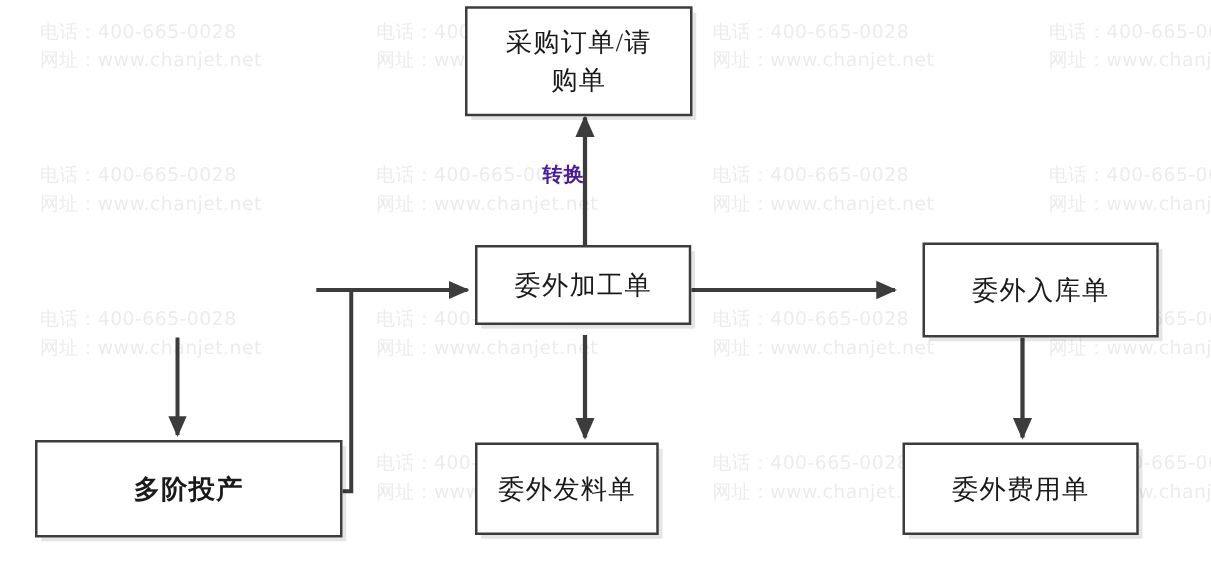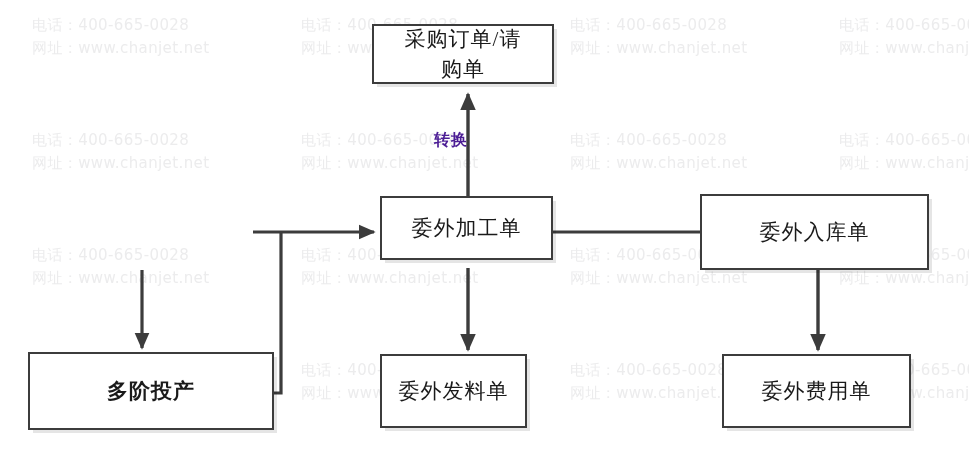--- a/index.html
+++ b/index.html
@@ -172,33 +172,33 @@
 
     <path d="M 553 232 L 716 232" stroke="#3c3c3c" stroke-width="3.2" fill="none" marker-end="url(#arrow)"></path>
 
     <path d="M 468 268 L 468 350" stroke="#3c3c3c" stroke-width="3.4" fill="none" marker-end="url(#arrow)"></path>
 
     <path d="M 818 270 L 818 350" stroke="#3c3c3c" stroke-width="3.4" fill="none" marker-end="url(#arrow)"></path>
   </svg>
 
   <div id="flow-layer">
 
-    <div class="node" style="left:372px; top:5px; width:182px; height:60px;margin-top:19px;">
+    <div class="node" style="left:372px; top:5px; width:182px; height:88px;">
       <div class="node-label">
         <span>采购订单/请</span><br>
         <span>购单</span>
       </div>
     </div>
 
 
     <div class="node" style="left:380px; top:196px; width:173px; height:64px;">
       <div class="node-label">委外加工单</div>
     </div>
 
-    <div class="node" style="left:700px; top:194px; width:229px; height:76px;">
+    <div class="node" style="left:738px; top:194px; width:189px; height:76px;">
       <div class="node-label">委外入库单</div>
     </div>
 
     <div class="node" style="left:28px; top:352px; width:246px; height:78px;font-weight:bold;">
       <div class="node-label">多阶投产</div>
     </div>
 
     <div class="node" style="left:380px; top:354px; width:147px; height:74px;">
       <div class="node-label">委外发料单</div>
     </div>

